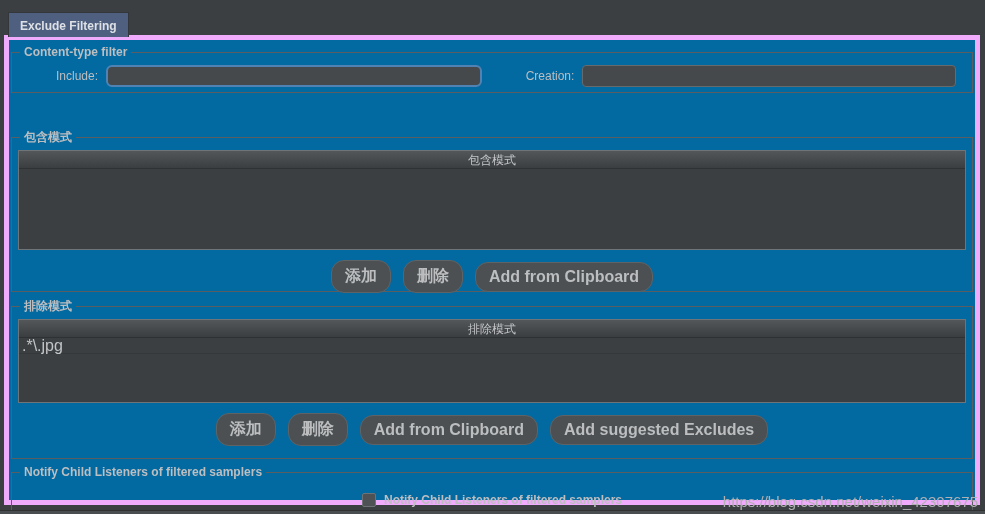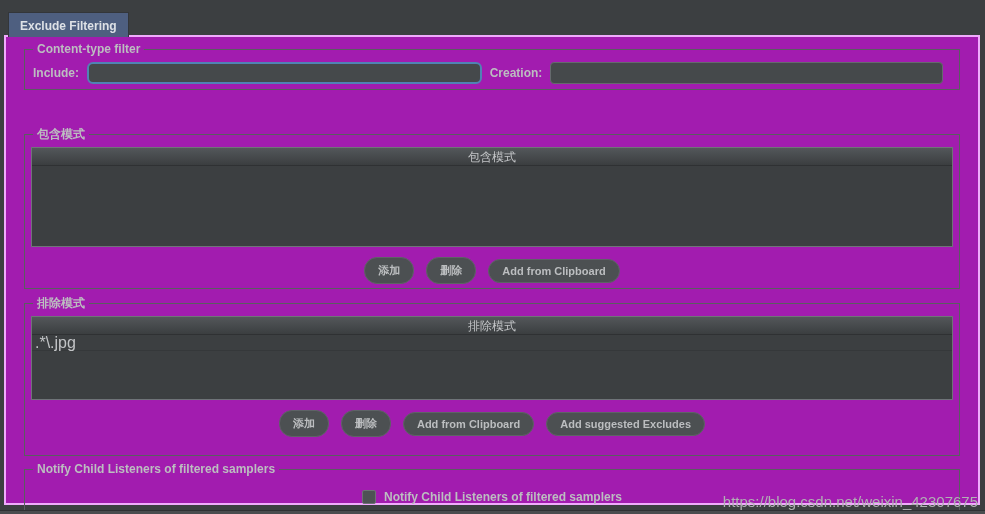--- a/index.html
+++ b/index.html
@@ -31,40 +31,40 @@
   .tab.active {
     background: #4e5f80;
     color: #dde1e6;
     padding-top: 6px;
     border-color: #33363a;
   }
 
   
   .panel {
     position: absolute; top: 35px; left: 4px; right: 5px; bottom: 9px;
-    border: 2px solid #f0abfc;
-    background: #a21caf;
-    padding: 3px 16px;
+    border: 5px solid #f0abfc;
+    background: #0369a1;
+    padding: 3px 0;
   }
 
   fieldset {
     border: 1px solid #5a5e60;
     margin: 2px 2px 6px 2px;
     padding: 4px 6px 6px 6px;
   }
   legend {
     font-weight: bold;
     padding: 0 4px;
     margin-left: 2px;
     color: #bcbec0;
   }
 
   
   .ct-row { display: flex; align-items: center; padding: 2px 2px 4px 2px; }
-  .ct-row label { font-weight: bold; white-space: nowrap; }
+  .ct-row label { font-weight: normal; white-space: nowrap; margin-left: 36px; }
   .ct-row input {
     height: 22px;
     background: #45494b;
     color: #cfd1d3;
     border: 1px solid #656a6d;
     border-radius: 4px;
     margin: 0 8px;
     padding: 0 6px;
     font-family: "Liberation Sans", sans-serif;
     font-size: 12px;
@@ -101,21 +101,21 @@
   .btnrow {
     display: flex; justify-content: center; align-items: center;
     gap: 12px; margin-top: 10px;
   }
   button.btn {
     background: #4c5052;
     border: 1px solid #5e6366;
     border-radius: 13px;
     color: #bcbec0;
     font-family: "Liberation Sans", sans-serif;
-    font-size: 11px;
+    font-size: 16px;
     font-weight: bold;
     padding: 5px 13px;
     cursor: default;
     white-space: nowrap;
   }
 
   
   .notify-row {
     display: flex; justify-content: center; align-items: center;
     margin-top: 10px; margin-bottom: 10px;

